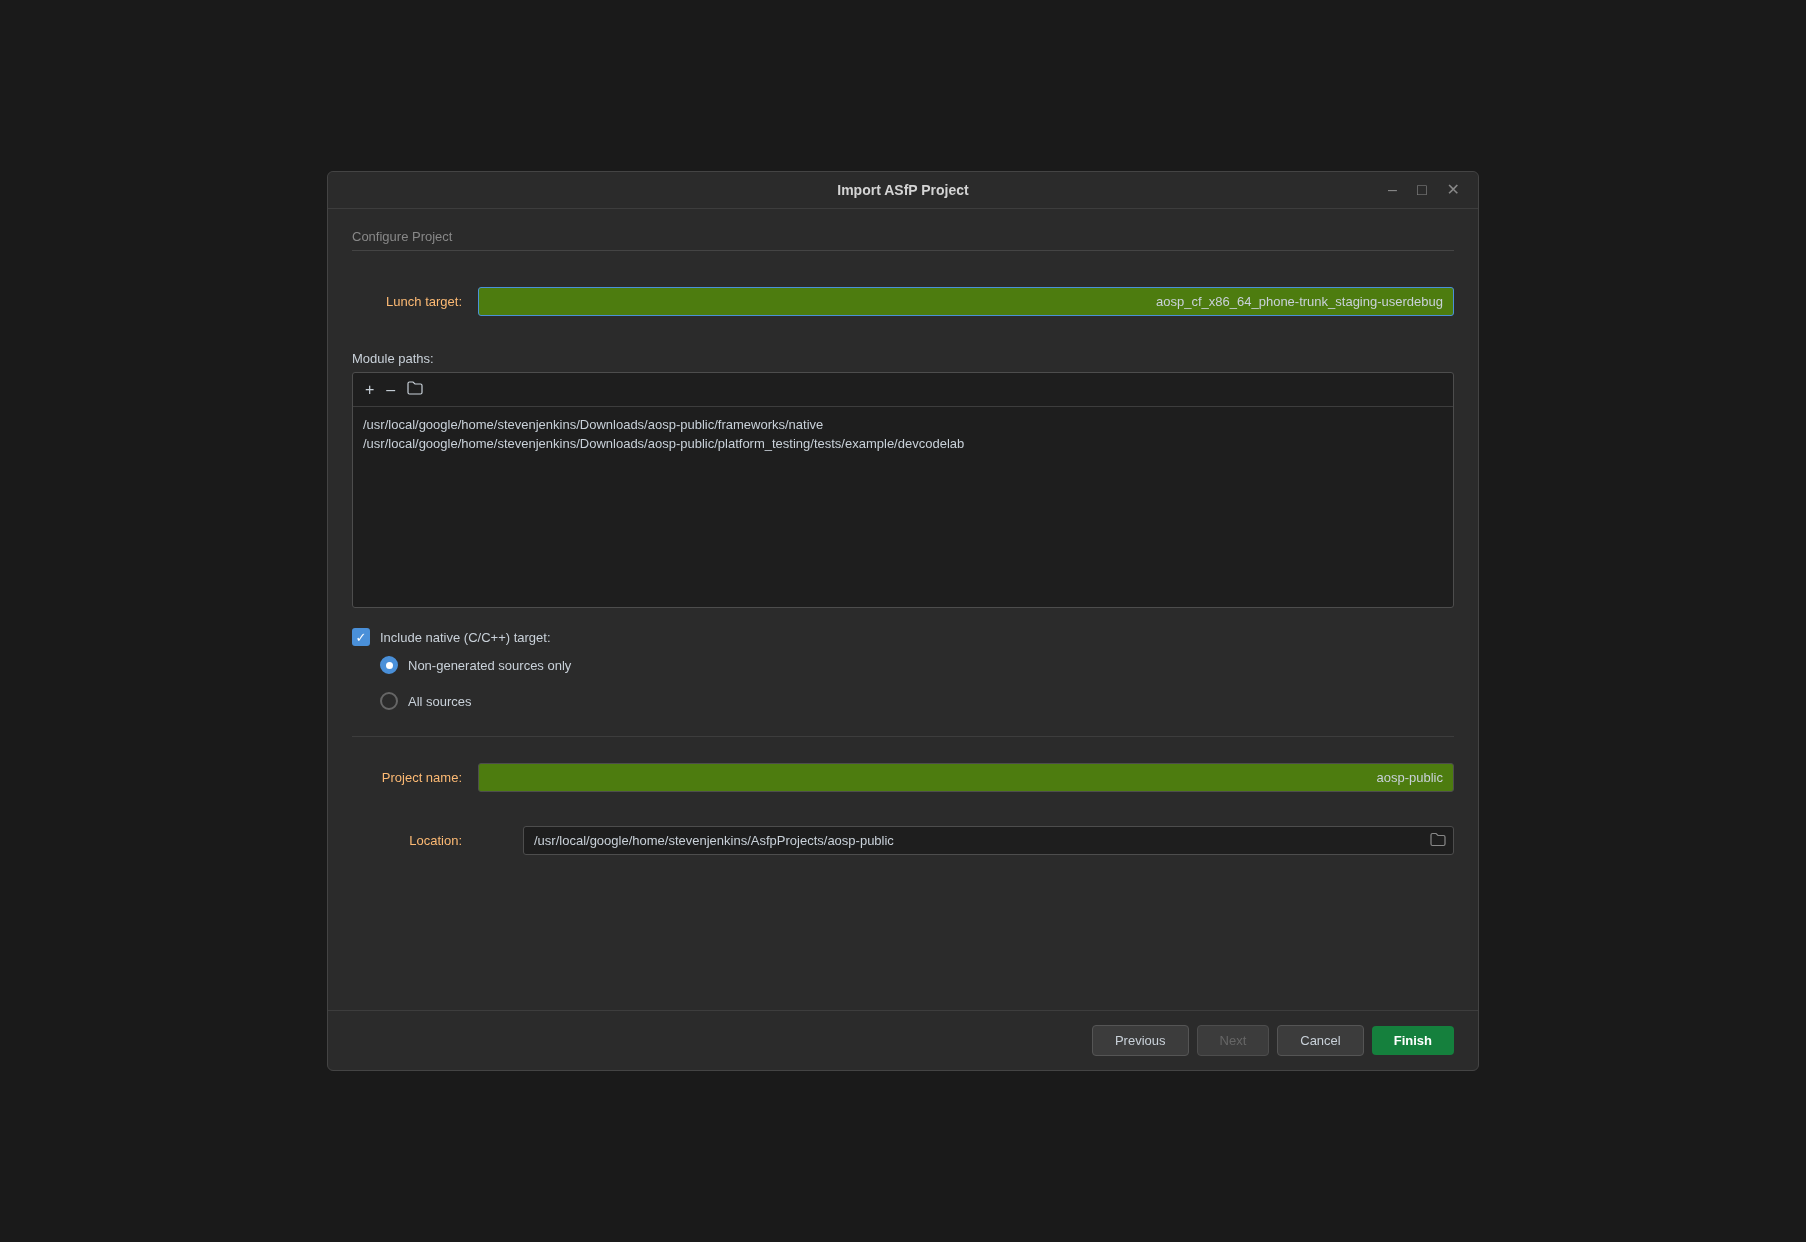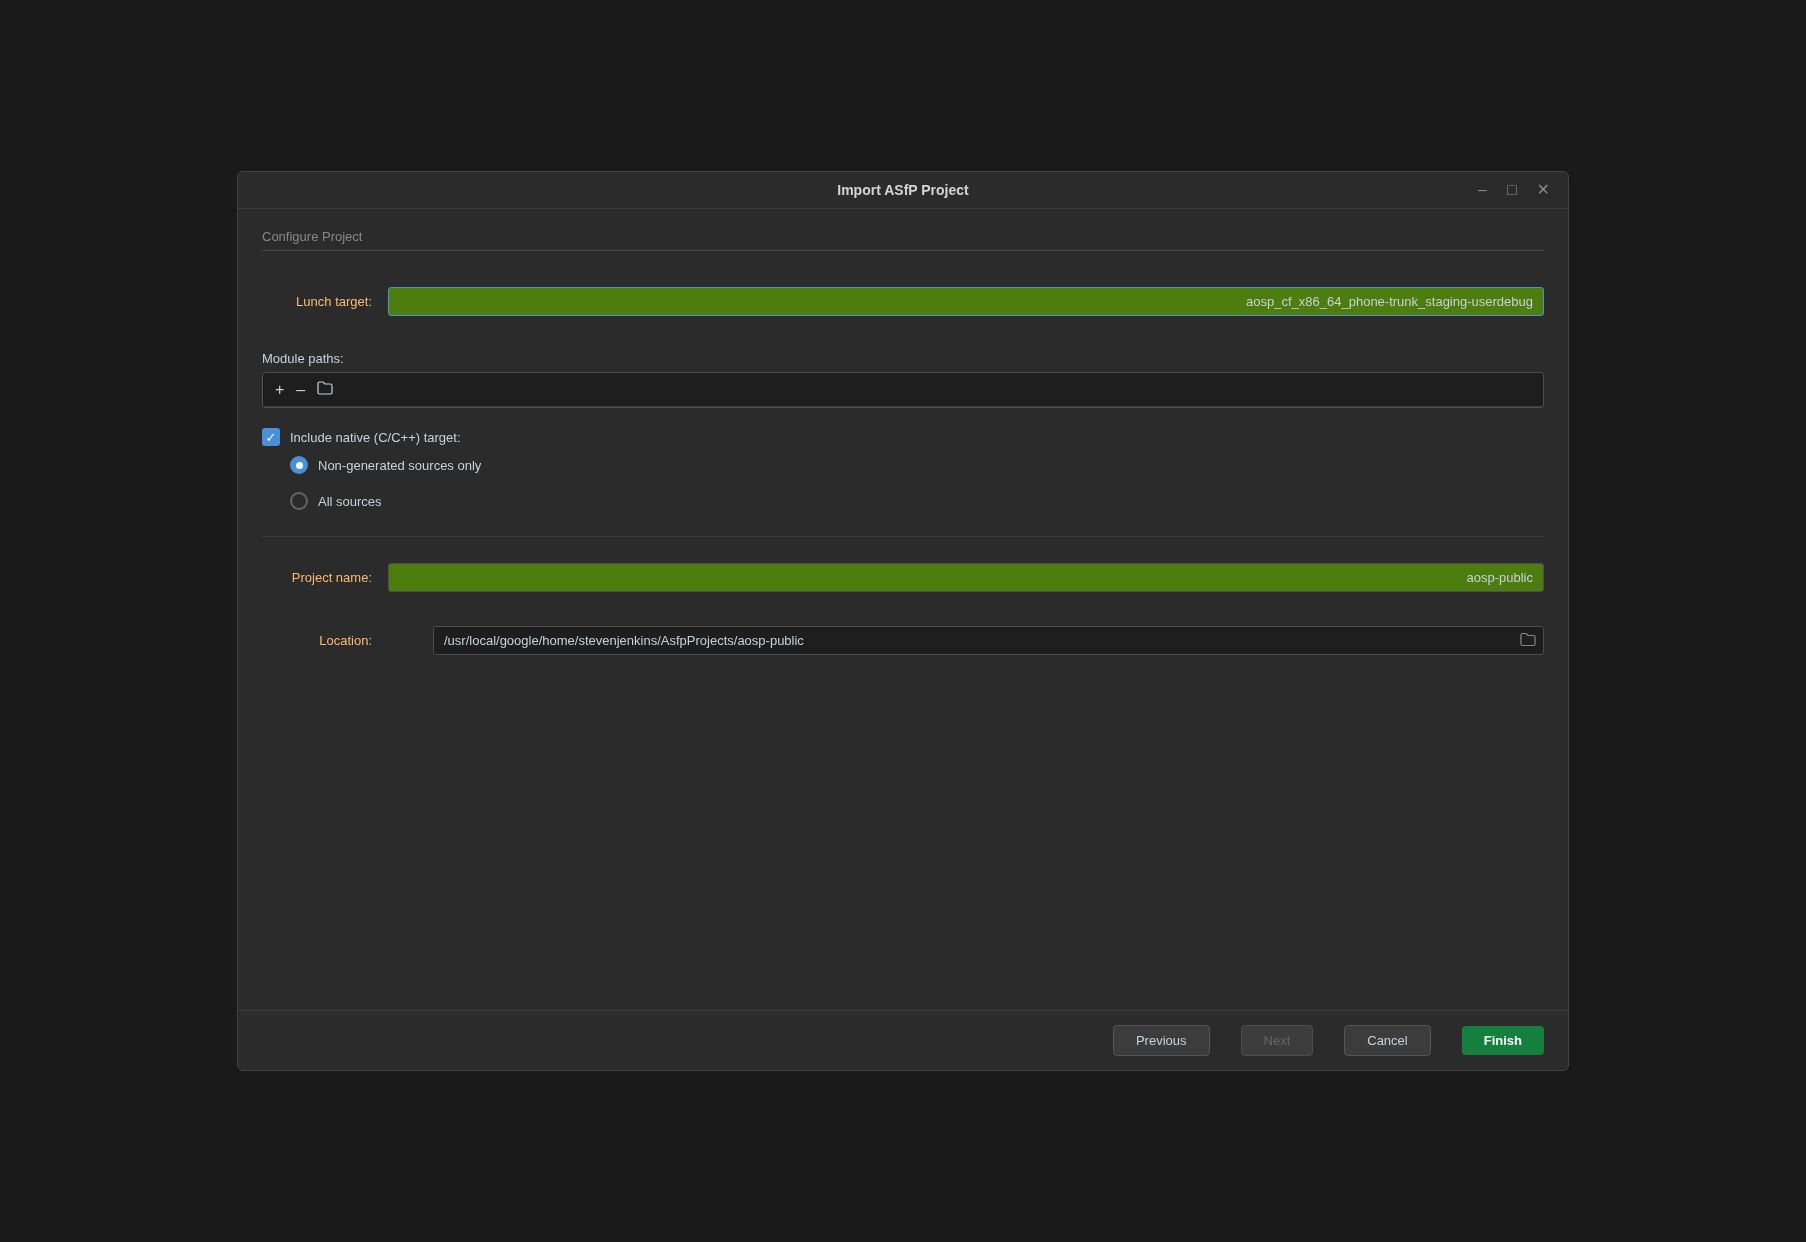--- a/index.html
+++ b/index.html
@@ -14,21 +14,21 @@
       justify-content: center;
       align-items: center;
       min-height: 100vh;
       font-family: -apple-system, BlinkMacSystemFont, 'Segoe UI', sans-serif;
     }
 
     .dialog {
       background: #2b2b2b;
       border: 1px solid #444;
       border-radius: 6px;
-      width: 1332px;
+      width: 1152px;
       min-height: 900px;
       display: flex;
       flex-direction: column;
       color: #c9d1d9;
       font-size: 14px;
       position: relative;
     }
 
     .title-bar {
       background: #2b2b2b;
@@ -292,21 +292,20 @@
       align-items: center;
     }
 
     .btn {
       padding: 7px 22px;
       border-radius: 4px;
       font-size: 13px;
       cursor: pointer;
       border: none;
       outline: none;
-      margin-left: 23px;
     }
 
     .btn-default {
       background: #3c3c3c;
       color: #c9d1d9;
       border: 1px solid #555;
     }
 
     .btn-disabled {
       background: #3c3c3c;
@@ -364,20 +363,24 @@
           <button class="toolbar-btn">–</button>
           <button class="toolbar-btn">
             <span style="font-size:14px;">
               
               <svg width="16" height="14" viewBox="0 0 16 14" fill="none" xmlns="http://www.w3.org/2000/svg">
                 <path d="M1 2.5C1 1.67 1.67 1 2.5 1H6L8 3H13.5C14.33 3 15 3.67 15 4.5V11.5C15 12.33 14.33 13 13.5 13H2.5C1.67 13 1 12.33 1 11.5V2.5Z" stroke="#c9d1d9" stroke-width="1.2" fill="none"></path>
               </svg>
             </span>
           </button>
         </div>
+        <div class="module-paths-list">
+          <div class="module-path-item">/usr/local/google/home/stevenjenkins/Downloads/aosp-public/frameworks/native</div>
+          <div class="module-path-item">/usr/local/google/home/stevenjenkins/Downloads/aosp-public/platform_testing/tests/example/devcodelab</div>
+        </div>
       </div>
     </div>
 
     <div>
       <div class="checkbox-row">
         <div class="custom-checkbox">
           <span class="checkmark">✓</span>
         </div>
         <span class="checkbox-label">Include native (C/C++) target:</span>
       </div>

